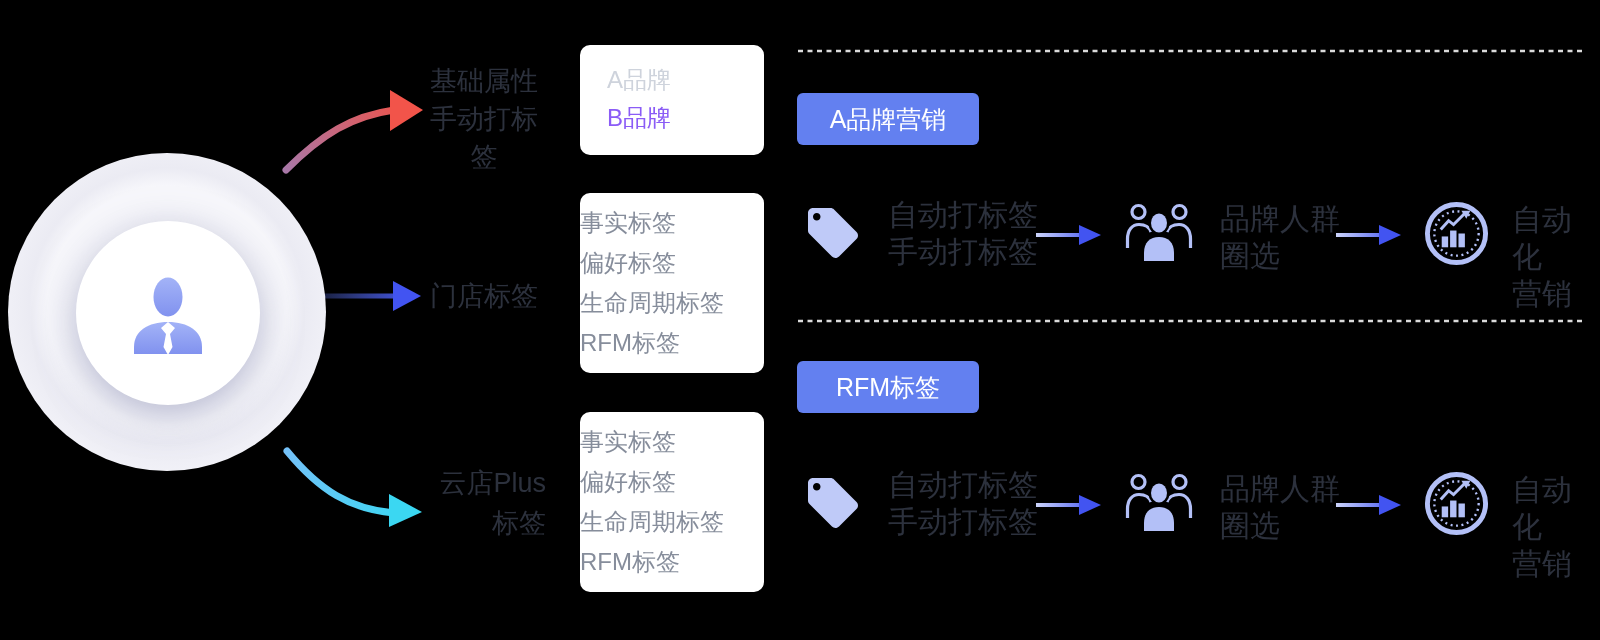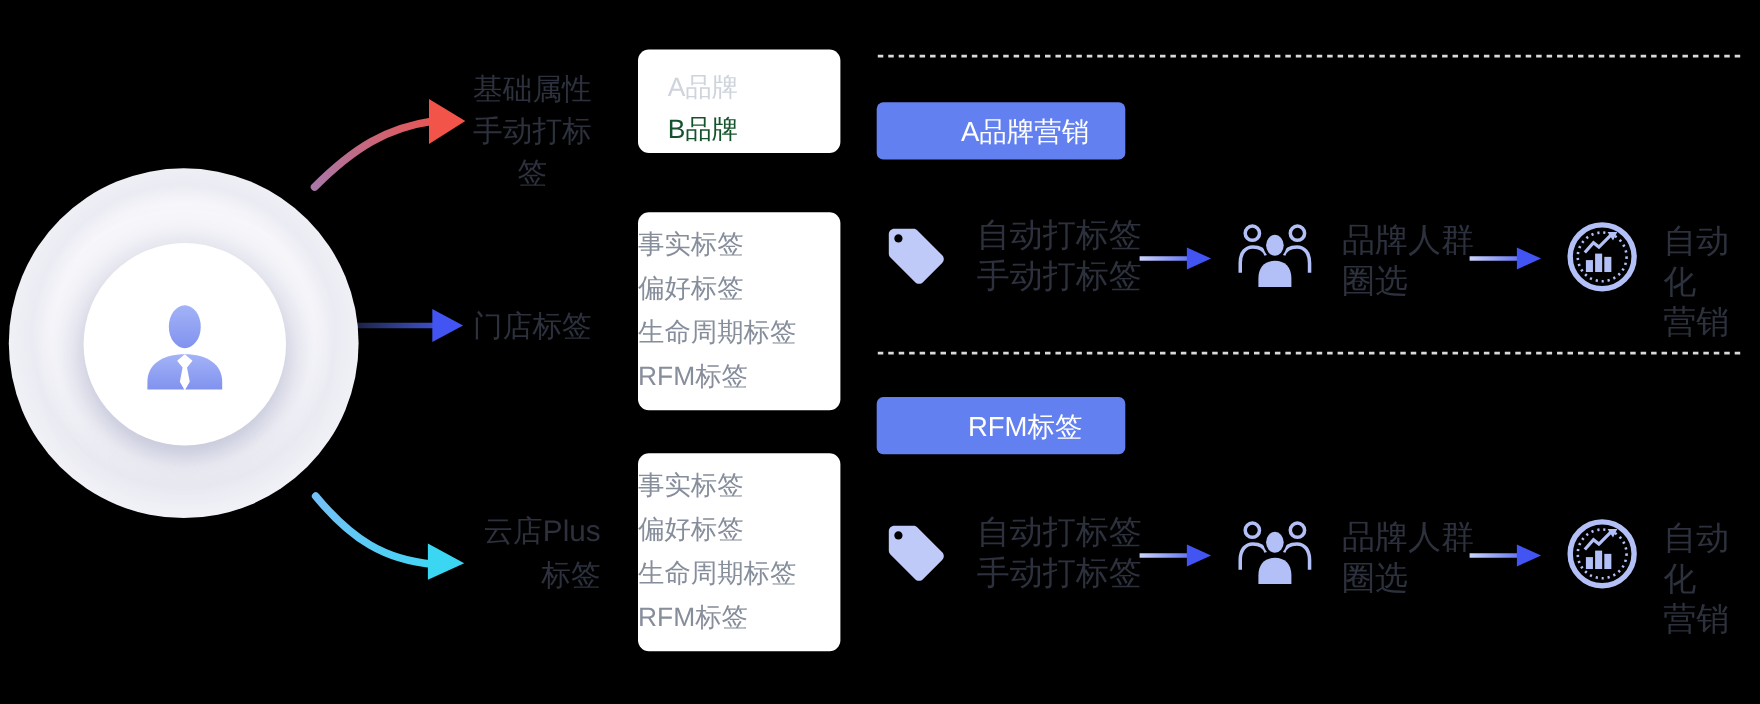--- a/index.html
+++ b/index.html
@@ -17,30 +17,30 @@
   .user-svg{position:absolute;left:129px;top:276px;}
 
   
   .src-label{position:absolute;color:#2c313d;font-size:27px;font-weight:500;line-height:38px;}
   .lbl-basic{left:420px;top:62px;width:128px;text-align:center;}
   .lbl-store{left:420px;top:277px;width:128px;text-align:center;}
   .lbl-cloud{left:420px;top:463px;width:126px;text-align:right;line-height:40px;}
 
   
   .card{position:absolute;left:580px;width:184px;background:#fff;border-radius:10px;box-sizing:border-box;}
-  .card1{top:45px;height:94px;padding-top:16px;}
-  .card1 .item{margin-left:27px;font-size:24px;line-height:38px;color:#14532d;}
+  .card1{top:45px;height:110px;padding-top:16px;}
+  .card1 .item{margin-left:27px;font-size:24px;line-height:38px;color:#8b5cf6;}
   .card1 .muted{color:#ced3dc;}
   .card2{top:193px;height:180px;padding-top:10px;}
   .card3{top:412px;height:180px;padding-top:10px;}
   .card2 .item,.card3 .item{font-size:24px;line-height:40px;color:#868d9b;}
 
   
   .btn{position:absolute;left:797px;width:182px;height:52px;background:#6380f0;border-radius:6px;
-       color:#fff;font-size:25px;display:flex;align-items:center;justify-content:center;cursor:pointer;padding-left:44px;}
+       color:#fff;font-size:25px;display:flex;align-items:center;justify-content:center;cursor:pointer;}
   .btn-a{top:93px;}
   .btn-b{top:361px;}
 
   
   .flow-text{position:absolute;color:#2c313d;font-size:30px;font-weight:500;line-height:37px;}
   .t-tag-1{left:888px;top:196px;}  .t-tag-2{left:888px;top:466px;}
   .t-aud-1{left:1220px;top:200px;} .t-aud-2{left:1220px;top:470px;}
   .t-mkt-1{left:1512px;top:201px;} .t-mkt-2{left:1512px;top:471px;}
   .i-tag-1{left:803px;top:202px;}  .i-tag-2{left:803px;top:472px;}
   .i-ppl-1{left:1125px;top:199px;} .i-ppl-2{left:1125px;top:469px;}

